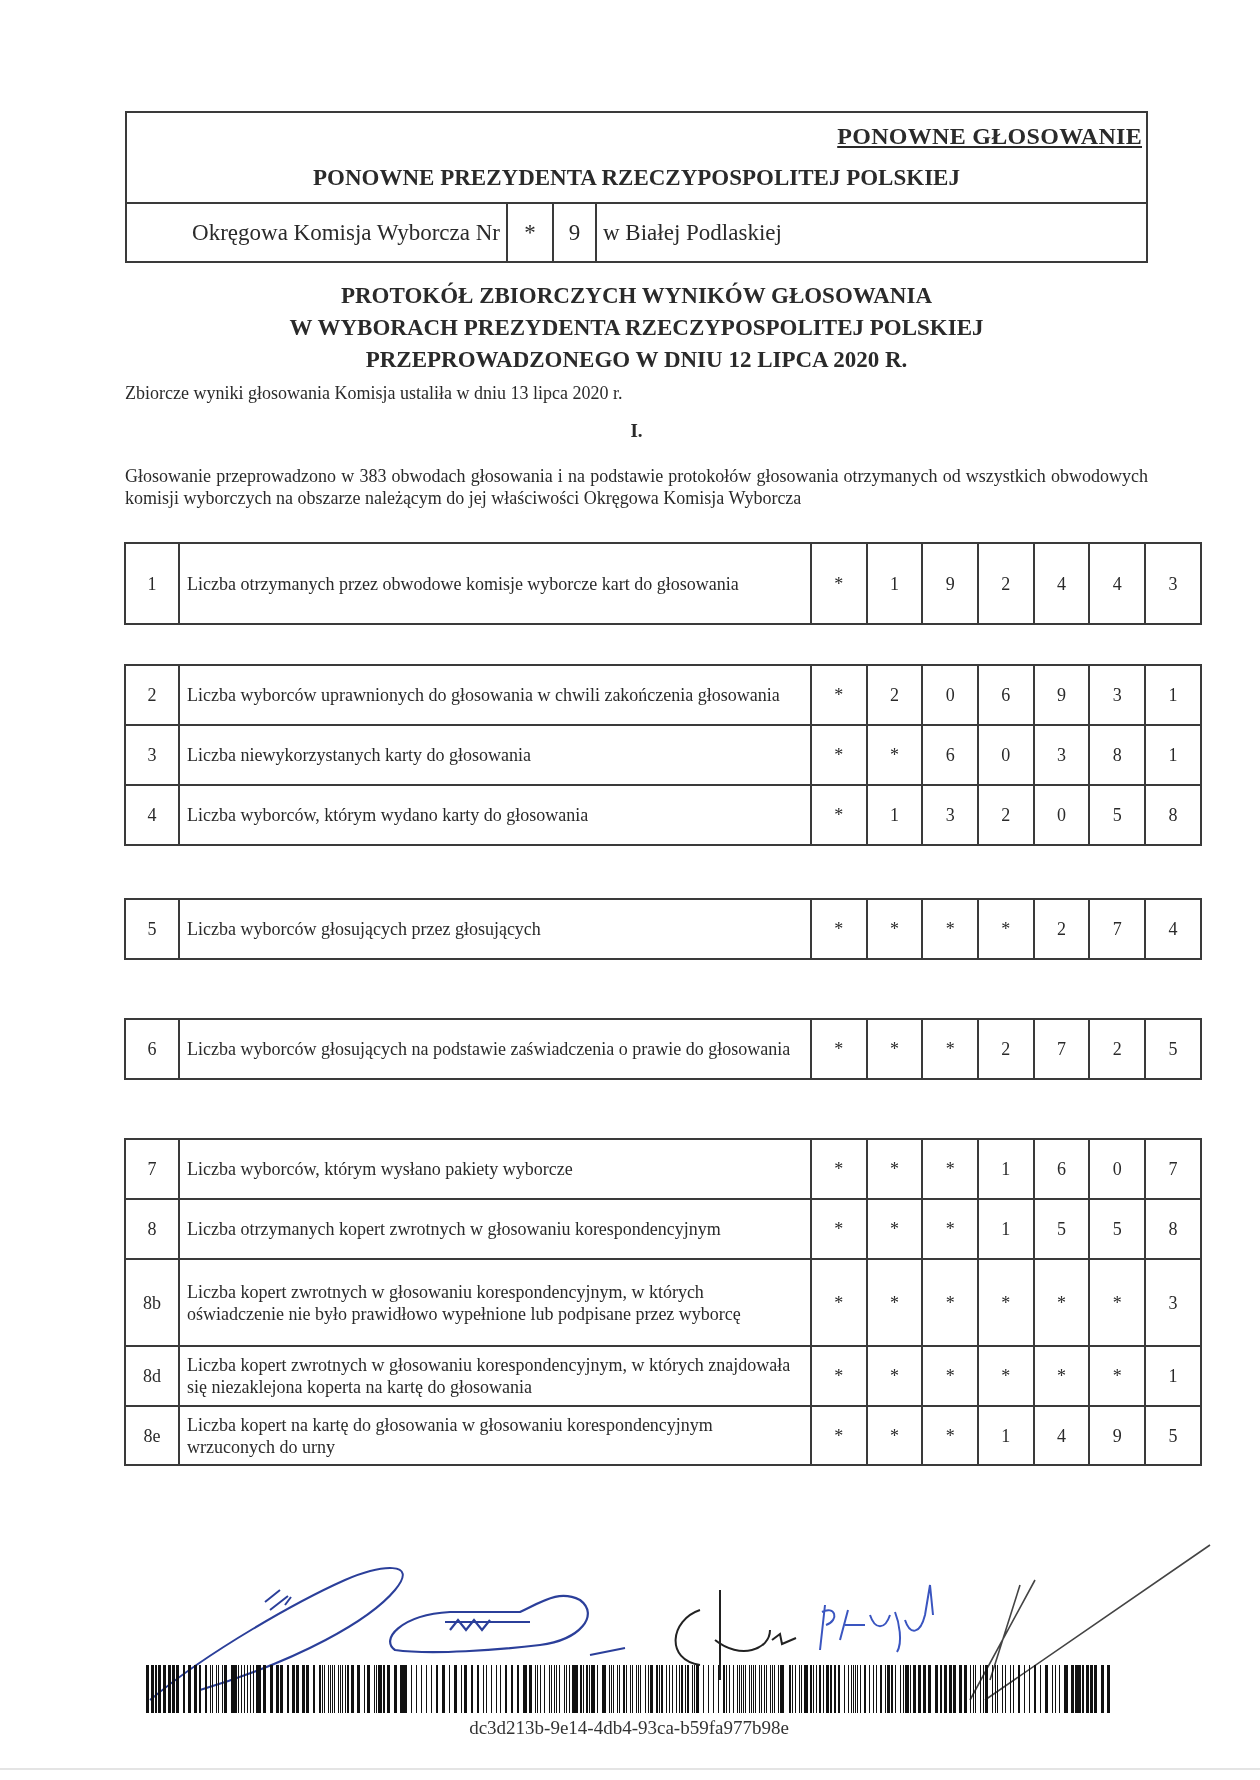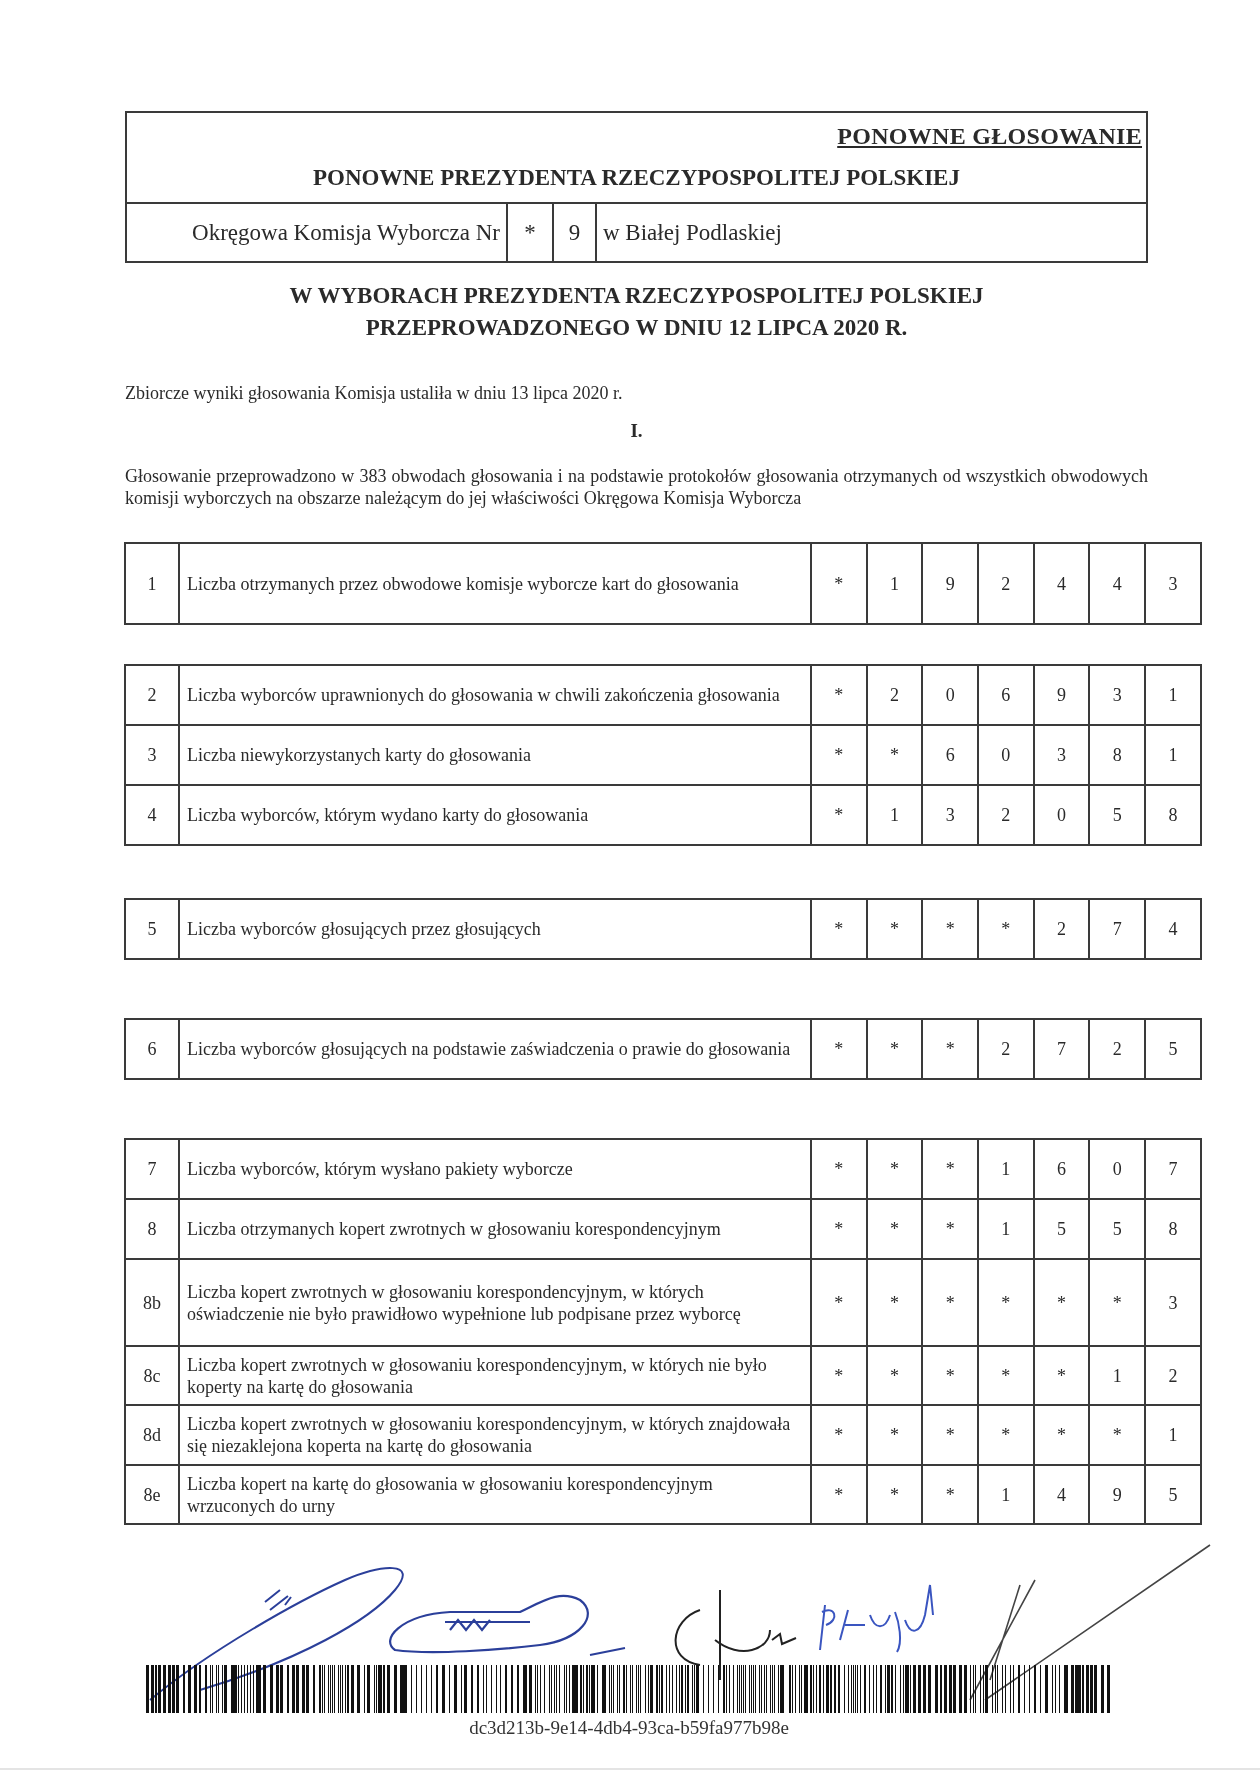--- a/index.html
+++ b/index.html
@@ -42,20 +42,21 @@
   <div class="wybory">PONOWNE PREZYDENTA RZECZYPOSPOLITEJ POLSKIEJ</div>
 </div>
 <div class="box hdr-bottom">
   <div class="c-label">Okręgowa Komisja Wyborcza Nr</div>
   <div class="c-star">*</div>
   <div class="c-nine">9</div>
   <div class="c-city">w Białej Podlaskiej</div>
 </div>
 
 <div class="ptitle">
+  <div>PROTOKÓŁ ZBIORCZYCH WYNIKÓW GŁOSOWANIA</div>
   <div>W WYBORACH PREZYDENTA RZECZYPOSPOLITEJ POLSKIEJ</div>
   <div>PRZEPROWADZONEGO W DNIU 12 LIPCA 2020 R.</div>
 </div>
 
 <div class="date-line">Zbiorcze wyniki głosowania Komisja ustaliła w dniu 13 lipca 2020 r.</div>
 <div class="section">I.</div>
 <div class="para">
   <span>Głosowanie przeprowadzono w 383 obwodach głosowania i na podstawie protokołów głosowania otrzymanych od wszystkich obwodowych komisji wyborczych na obszarze należącym do jej właściwości Okręgowa Komisja Wyborcza</span>
 </div>
 
@@ -168,31 +169,20 @@
   <tr style="height:87px;">
         <td class="num">8b</td>
         <td class="lbl">Liczba kopert zwrotnych w głosowaniu korespondencyjnym, w których oświadczenie nie było prawidłowo wypełnione lub podpisane przez wyborcę</td>
         <td class="dg">*</td>
         <td class="dg">*</td>
         <td class="dg">*</td>
         <td class="dg">*</td>
         <td class="dg">*</td>
         <td class="dg">*</td>
         <td class="dg">3</td>
-      </tr>
-  <tr style="height:59px;">
-        <td class="num">8c</td>
-        <td class="lbl">Liczba kopert zwrotnych w głosowaniu korespondencyjnym, w których nie było koperty na kartę do głosowania</td>
-        <td class="dg">*</td>
-        <td class="dg">*</td>
-        <td class="dg">*</td>
-        <td class="dg">*</td>
-        <td class="dg">*</td>
-        <td class="dg">1</td>
-        <td class="dg">2</td>
       </tr>
   <tr style="height:60px;">
         <td class="num">8d</td>
         <td class="lbl">Liczba kopert zwrotnych w głosowaniu korespondencyjnym, w których znajdowała się niezaklejona koperta na kartę do głosowania</td>
         <td class="dg">*</td>
         <td class="dg">*</td>
         <td class="dg">*</td>
         <td class="dg">*</td>
         <td class="dg">*</td>
         <td class="dg">*</td>

